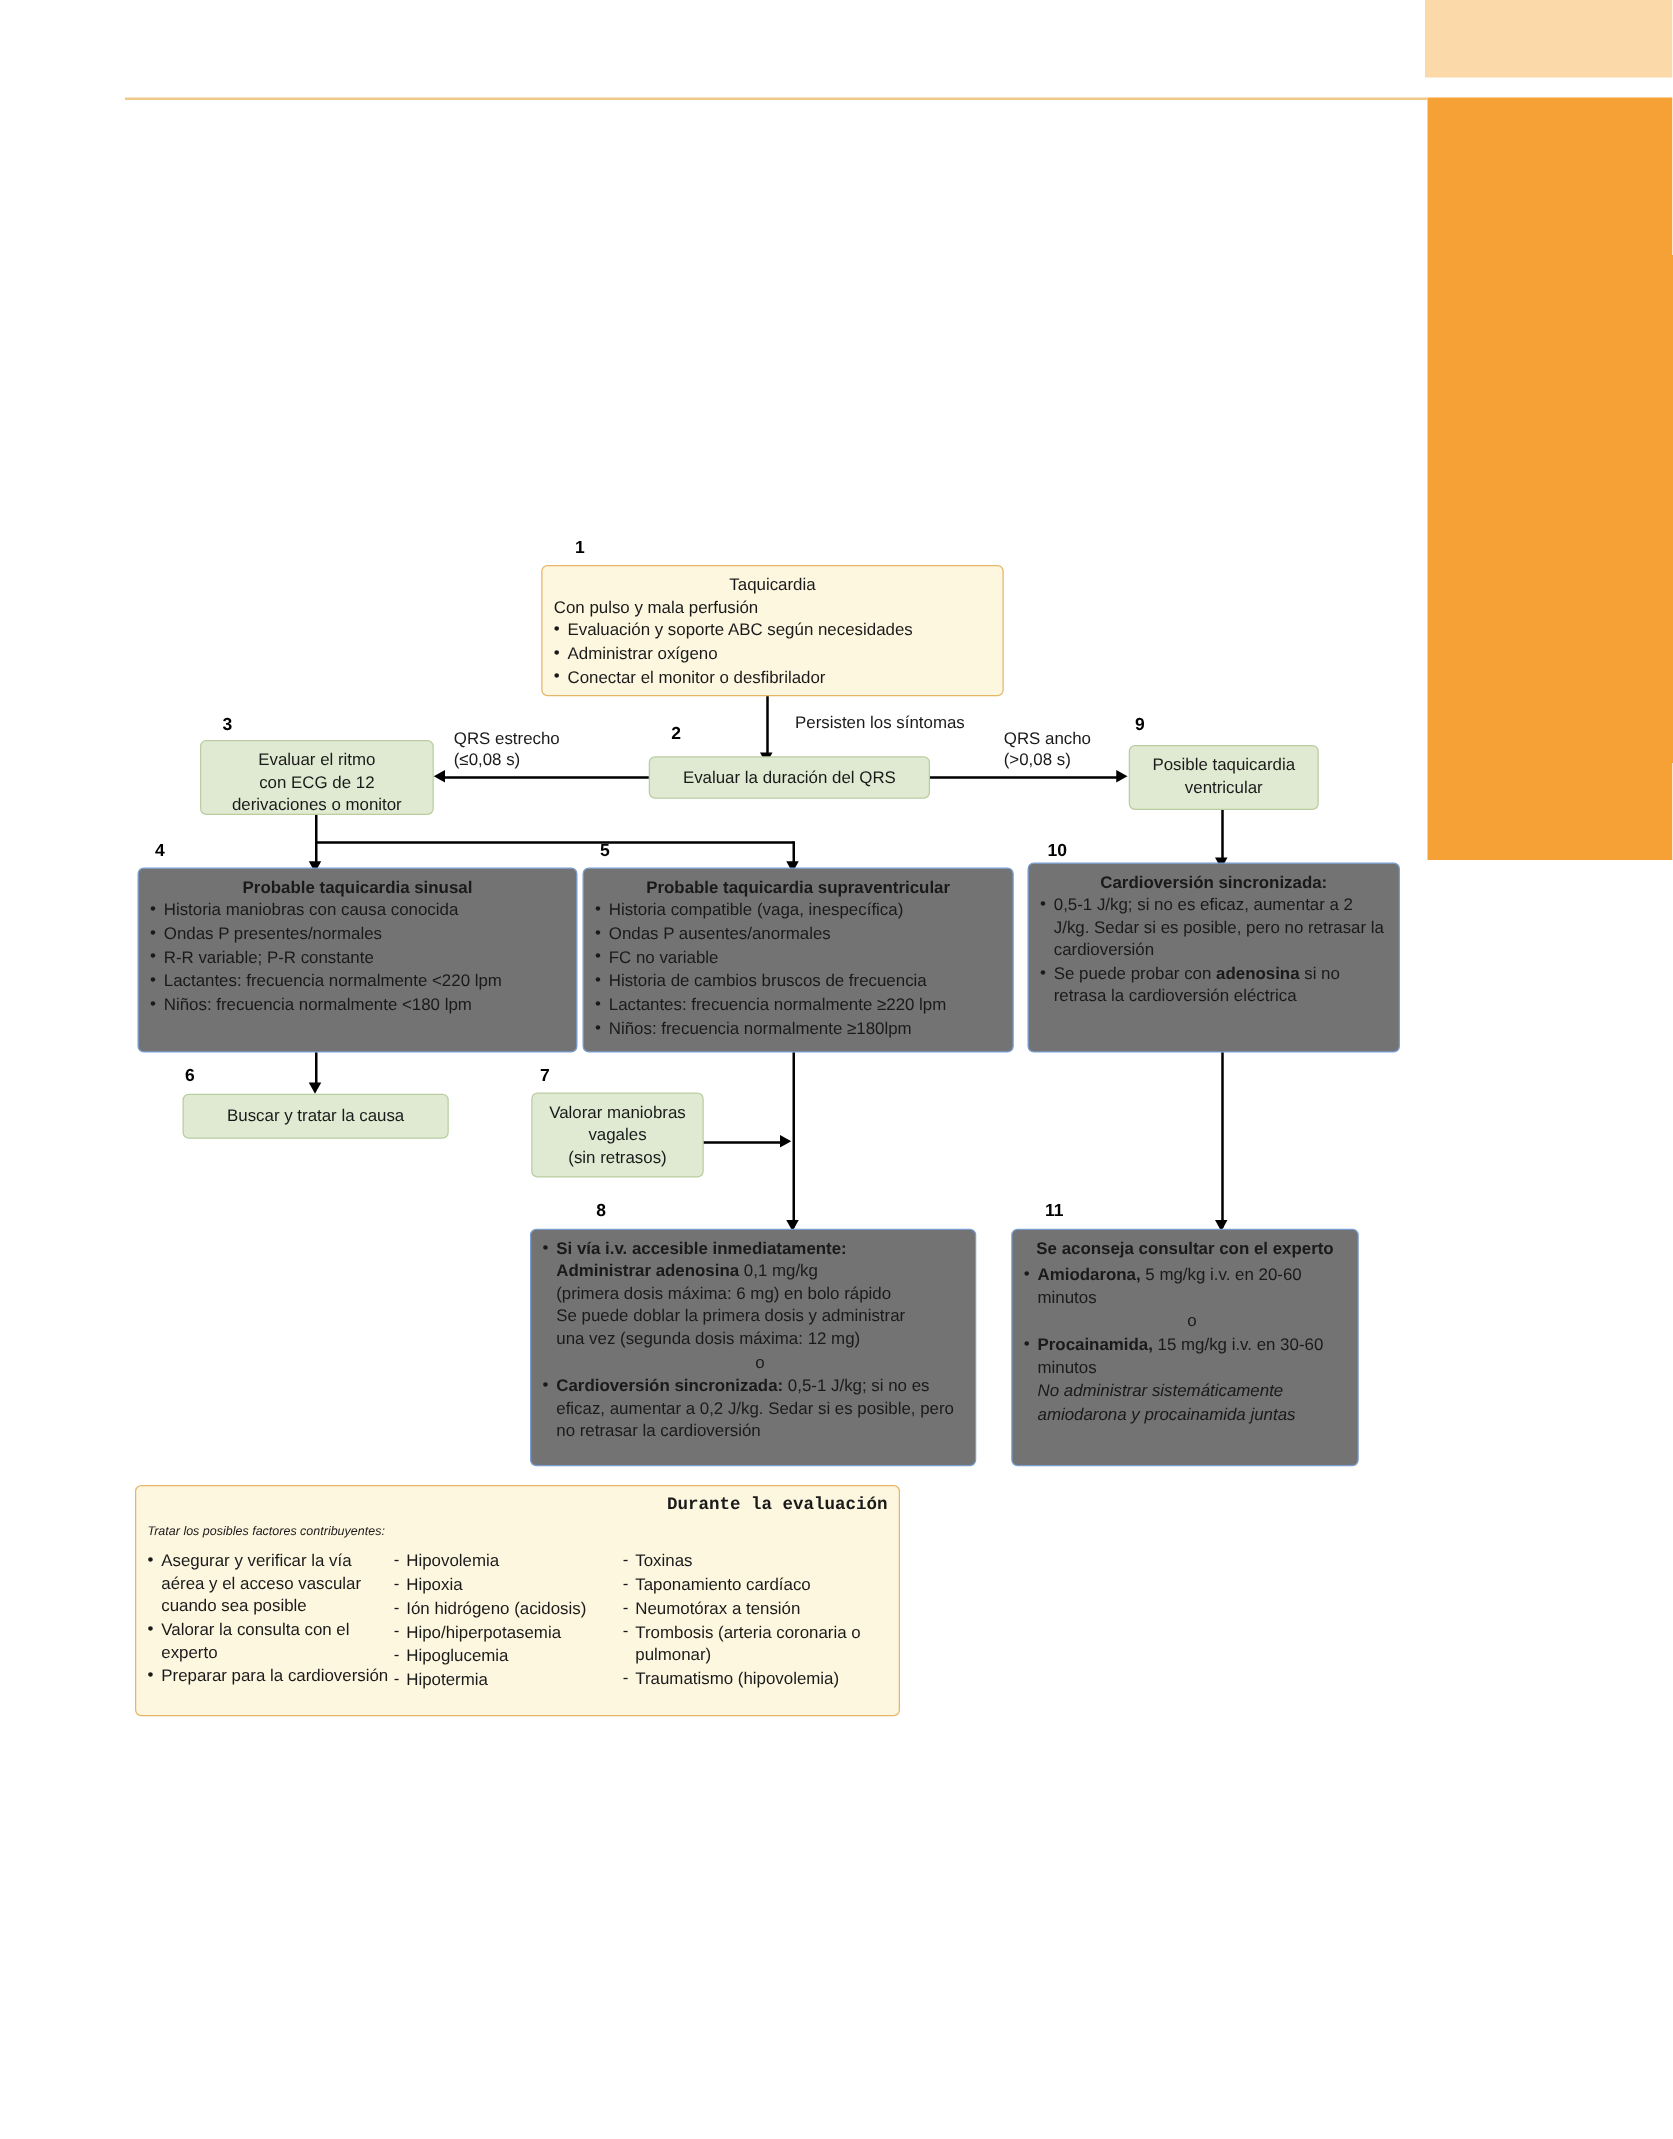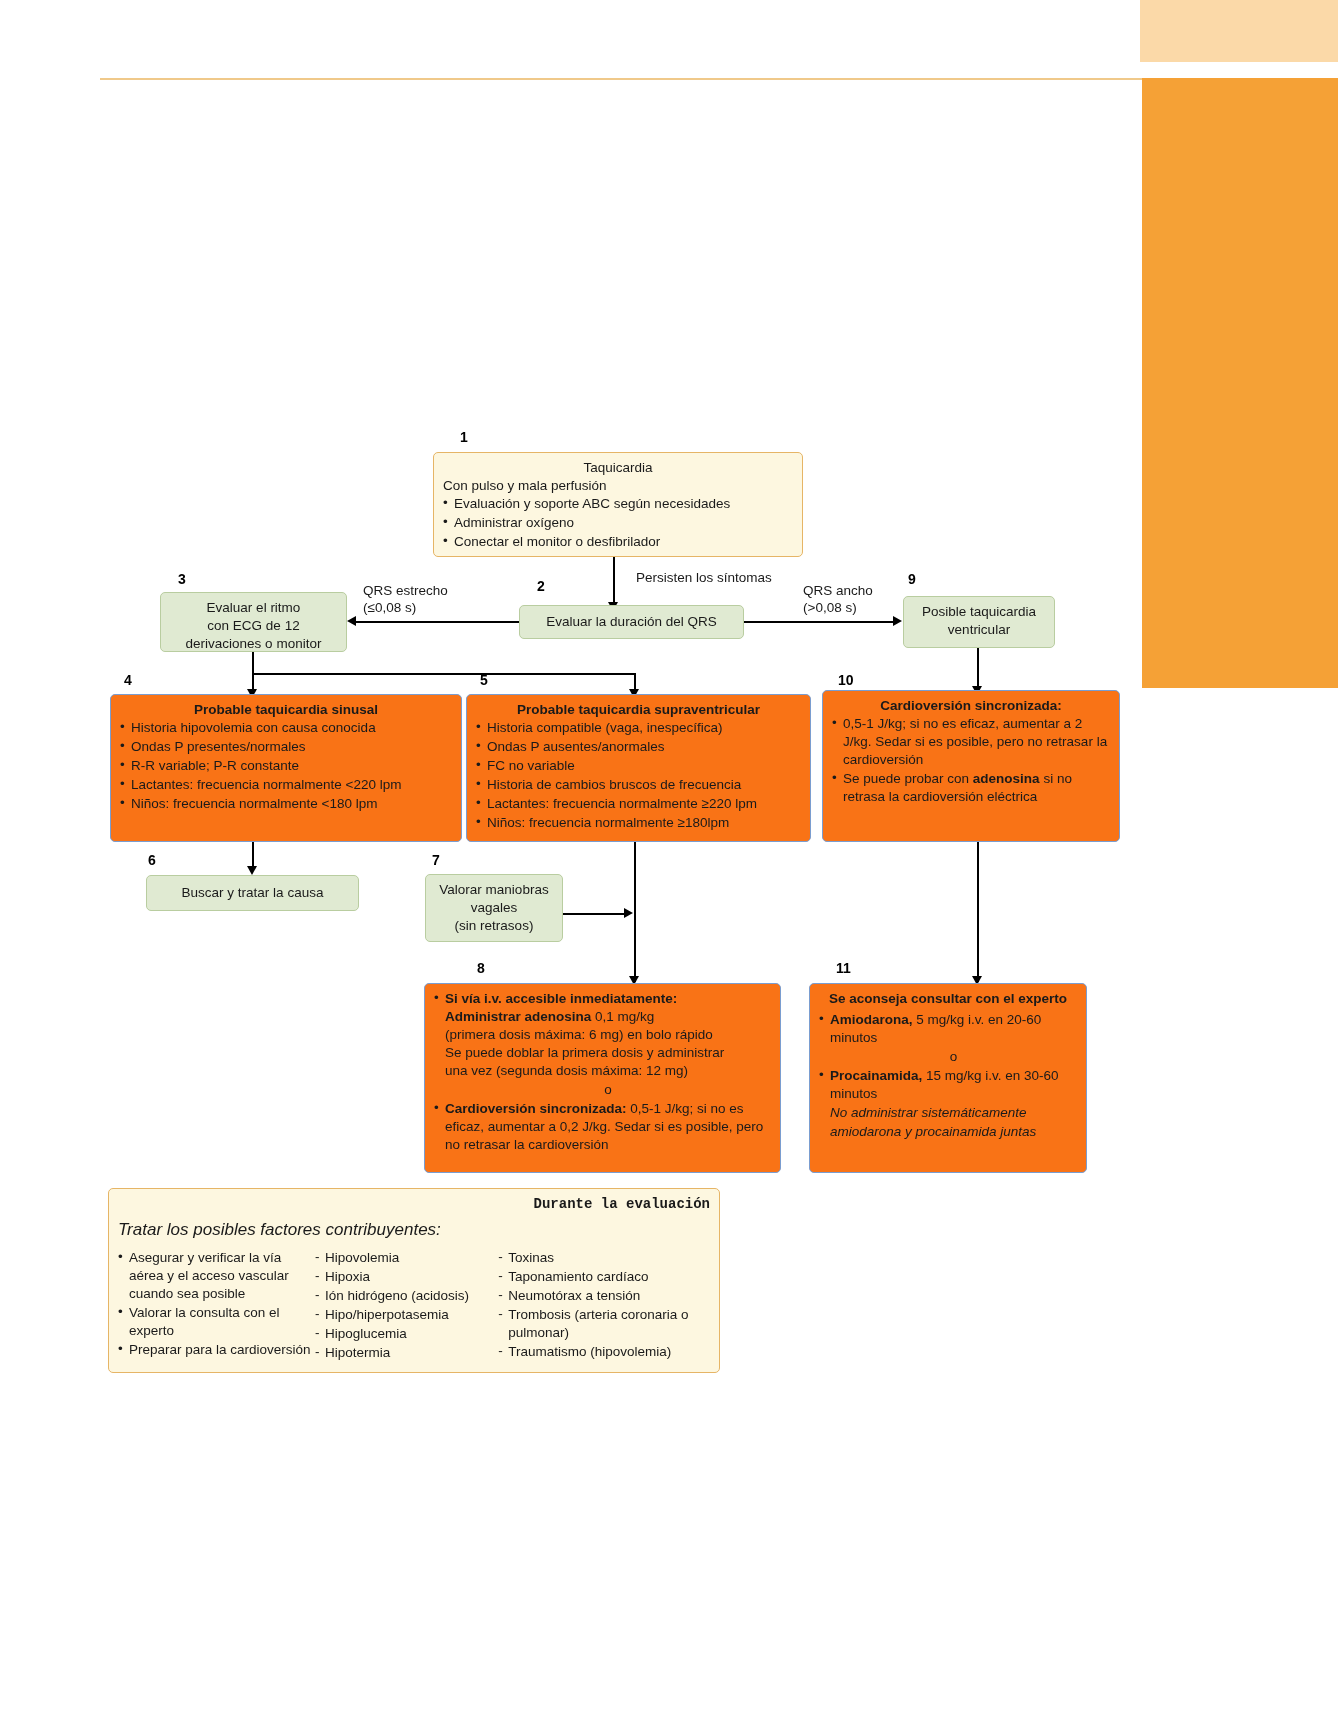--- a/index.html
+++ b/index.html
@@ -13,21 +13,21 @@
   }
   
   #deco-top-swatch{ position:absolute; left:1140px; top:0; width:198px; height:62px; background:#fbd9a8; }
   #deco-side-bar{ position:absolute; left:1142px; top:78px; width:196px; height:610px; background:#f5a136; }
   #deco-rule{ position:absolute; left:100px; top:78px; width:1042px; height:2px; background:#f0c98a; }
 
   
   .node{ position:absolute; border-radius:5px; padding:6px 9px; line-height:1.33; }
   .cream{ background:#fdf7e0; border:1.4px solid #e6b566; }
   .green{ background:#e0ead2; border:1.4px solid #b9cda0; }
-  .blue { background:#f97316; border:1.4px solid #7a9dd0; }
+  .blue { background:#737373; border:1.4px solid #7a9dd0; }
 
   .num{ position:absolute; font-weight:bold; font-size:14px; color:#000; }
   .ctr{ text-align:center; }
   .title-c{ text-align:center; font-weight:bold; }
   .title-p{ text-align:center; }
 
   ul.bl{ margin:0; padding:0; list-style:none; }
   ul.bl > li{ position:relative; padding-left:11px; margin:0 0 1px 0; }
   ul.bl > li:before{ content:"\2022"; position:absolute; left:0; top:-1px; }
   ul.bl > li.nob{ padding-left:11px; }
@@ -42,21 +42,21 @@
   .arw{ position:absolute; width:0; height:0; }
   .arw-d{ border-left:5.5px solid transparent; border-right:5.5px solid transparent; border-top:9px solid #000; }
   .arw-l{ border-top:5.5px solid transparent; border-bottom:5.5px solid transparent; border-right:9px solid #000; }
   .arw-r{ border-top:5.5px solid transparent; border-bottom:5.5px solid transparent; border-left:9px solid #000; }
 
   .elabel{ position:absolute; font-size:13.5px; line-height:1.25; }
 
   
   #eval-panel{ position:absolute; left:108px; top:1188px; width:612px; height:185px; }
   #eval-head{ text-align:right; font-weight:bold; font-size:14px; margin-bottom:5px;font-family:Liberation Mono, monospace; }
-  #eval-sub{ font-style:italic; font-size:17px; margin-bottom:8px; }
+  #eval-sub{ font-style:italic; font-size:10px; margin-bottom:8px; }
   #eval-cols{ display:flex; gap:0px; }
   #eval-c1{ width:200px; }
   #eval-c2{ width:186px; }
   #eval-c3{ width:215px; }
   #eval-c2 li, #eval-c3 li{ padding-left:10px; }
   #eval-c2 li:before, #eval-c3 li:before{ content:"-"; }
   .sub-ind{ padding-left:10px; }
 </style>
 </head>
 <body>
@@ -119,21 +119,21 @@
 <div class="ln vl" style="left:634px; top:673px; height:22px;"></div>
 <div class="arw arw-d" style="left:629px; top:689px;"></div>
 
 <div class="ln vl" style="left:977px; top:648px; height:42px;"></div>
 <div class="arw arw-d" style="left:972px; top:686px;"></div>
 
 <div class="num" style="left:124px; top:672px;">4</div>
 <div class="node blue" id="node4" style="left:110px; top:694px; width:352px; height:148px;">
   <div class="title-c">Probable taquicardia sinusal</div>
   <ul class="bl">
-    <li>Historia hipovolemia con causa conocida</li>
+    <li>Historia maniobras con causa conocida</li>
     <li>Ondas P presentes/normales</li>
     <li>R-R variable; P-R constante</li>
     <li>Lactantes: frecuencia normalmente &lt;220 lpm</li>
     <li>Niños: frecuencia normalmente &lt;180 lpm</li>
   </ul>
 </div>
 
 <div class="num" style="left:480px; top:672px;">5</div>
 <div class="node blue" id="node5" style="left:466px; top:694px; width:345px; height:148px;">
   <div class="title-c">Probable taquicardia supraventricular</div>

